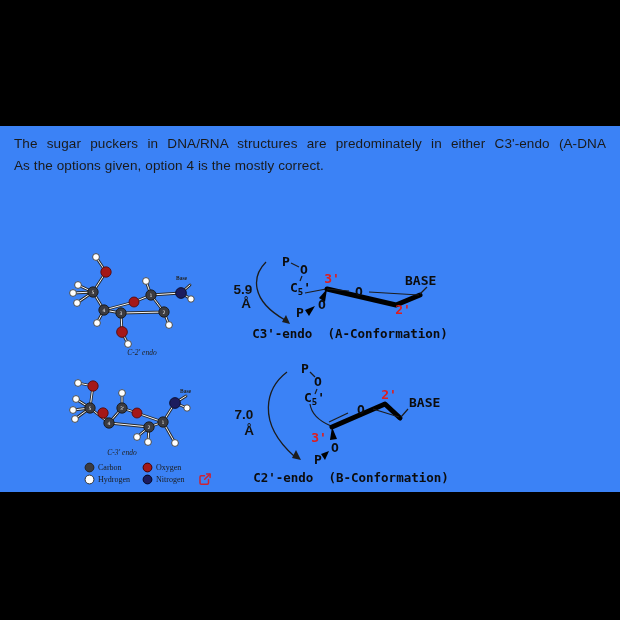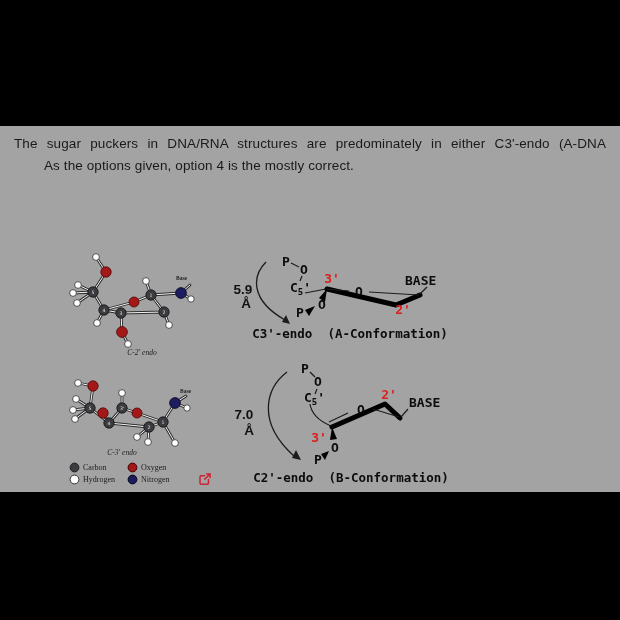--- a/index.html
+++ b/index.html
@@ -1,28 +1,28 @@
 <!DOCTYPE html>
 <html><head>
 <meta charset="utf-8">
 <style>
   html,body{margin:0;padding:0;}
   body{
     width:620px;height:620px;background:#000;position:relative;overflow:hidden;
     font-family:"Liberation Sans",sans-serif;
   }
   .content{
-    position:absolute;left:0;top:126px;width:620px;height:366px;background:#a3a3a3;
+    position:absolute;left:0;top:126px;width:620px;height:366px;background:#3b82f6;
   }
   .para{
     position:absolute;left:14px;top:7px;width:592px;color:#1a1a1a;
     font-size:13.5px;line-height:22px;letter-spacing:.1px;
   }
   .para .ln{text-align:justify;text-align-last:justify;white-space:nowrap;}
-  .para .ln.last{text-align:center;text-align-last:left;white-space:normal;margin-left:30px;}
+  .para .ln.last{text-align:center;text-align-last:left;white-space:normal;}
   svg{position:absolute;overflow:visible;}
   .bond-out{stroke:#2b2b2b;stroke-width:2.8;fill:none;stroke-linecap:round;}
   .bond-in{stroke:#f7f7f7;stroke-width:1;fill:none;stroke-linecap:round;}
   .atom-c{fill:#3b3b40;stroke:#101010;stroke-width:.8;}
   .atom-o{fill:#a51818;stroke:#4d0606;stroke-width:.8;}
   .atom-n{fill:#1c1c5e;stroke:#05051f;stroke-width:.8;}
   .atom-h{fill:#ffffff;stroke:#3c3c3c;stroke-width:.9;}
   .anum{font-family:"DejaVu Sans",sans-serif;font-size:4.6px;fill:#e3e3e3;text-anchor:middle;}
   .mcap{font-family:"Liberation Serif",serif;font-style:italic;font-size:7.5px;fill:#222;text-anchor:middle;}
   .mbase{font-family:"Liberation Serif",serif;font-size:5.5px;font-weight:bold;fill:#222;}
@@ -30,21 +30,21 @@
   .mid{text-anchor:middle;}
   .red{fill:#dd1f1f;}
   .scap{font-family:"DejaVu Sans Mono",monospace;font-size:12.5px;font-weight:bold;fill:#0c0c0c;text-anchor:middle;white-space:pre;}
   .dist{font-family:"Liberation Sans",sans-serif;font-size:13.5px;font-weight:bold;fill:#111;text-anchor:middle;}
   .thin{stroke:#1c1c1c;stroke-width:1.2;fill:none;}
   .thick{stroke:#000;stroke-width:5;fill:none;stroke-linejoin:round;stroke-linecap:round;}
   .wedge{fill:#000;stroke:none;}
   .arc{stroke:#1c1c1c;stroke-width:1.3;fill:none;}
   .ah{fill:#1c1c1c;stroke:none;}
   .legend{
-    position:absolute;left:69px;top:336px;display:grid;
+    position:absolute;left:84px;top:336px;display:grid;
     grid-template-columns:50px 60px;grid-auto-rows:11px;column-gap:8px;row-gap:1px;
   }
   .leg-item{display:flex;align-items:center;gap:3px;}
   .leg-item svg{position:static;flex:0 0 auto;}
   .leg-label{font-family:"Liberation Serif",serif;font-size:8px;color:#1c1c1c;white-space:nowrap;}
 </style>
 </head>
 <body>
 
 <div class="content">

